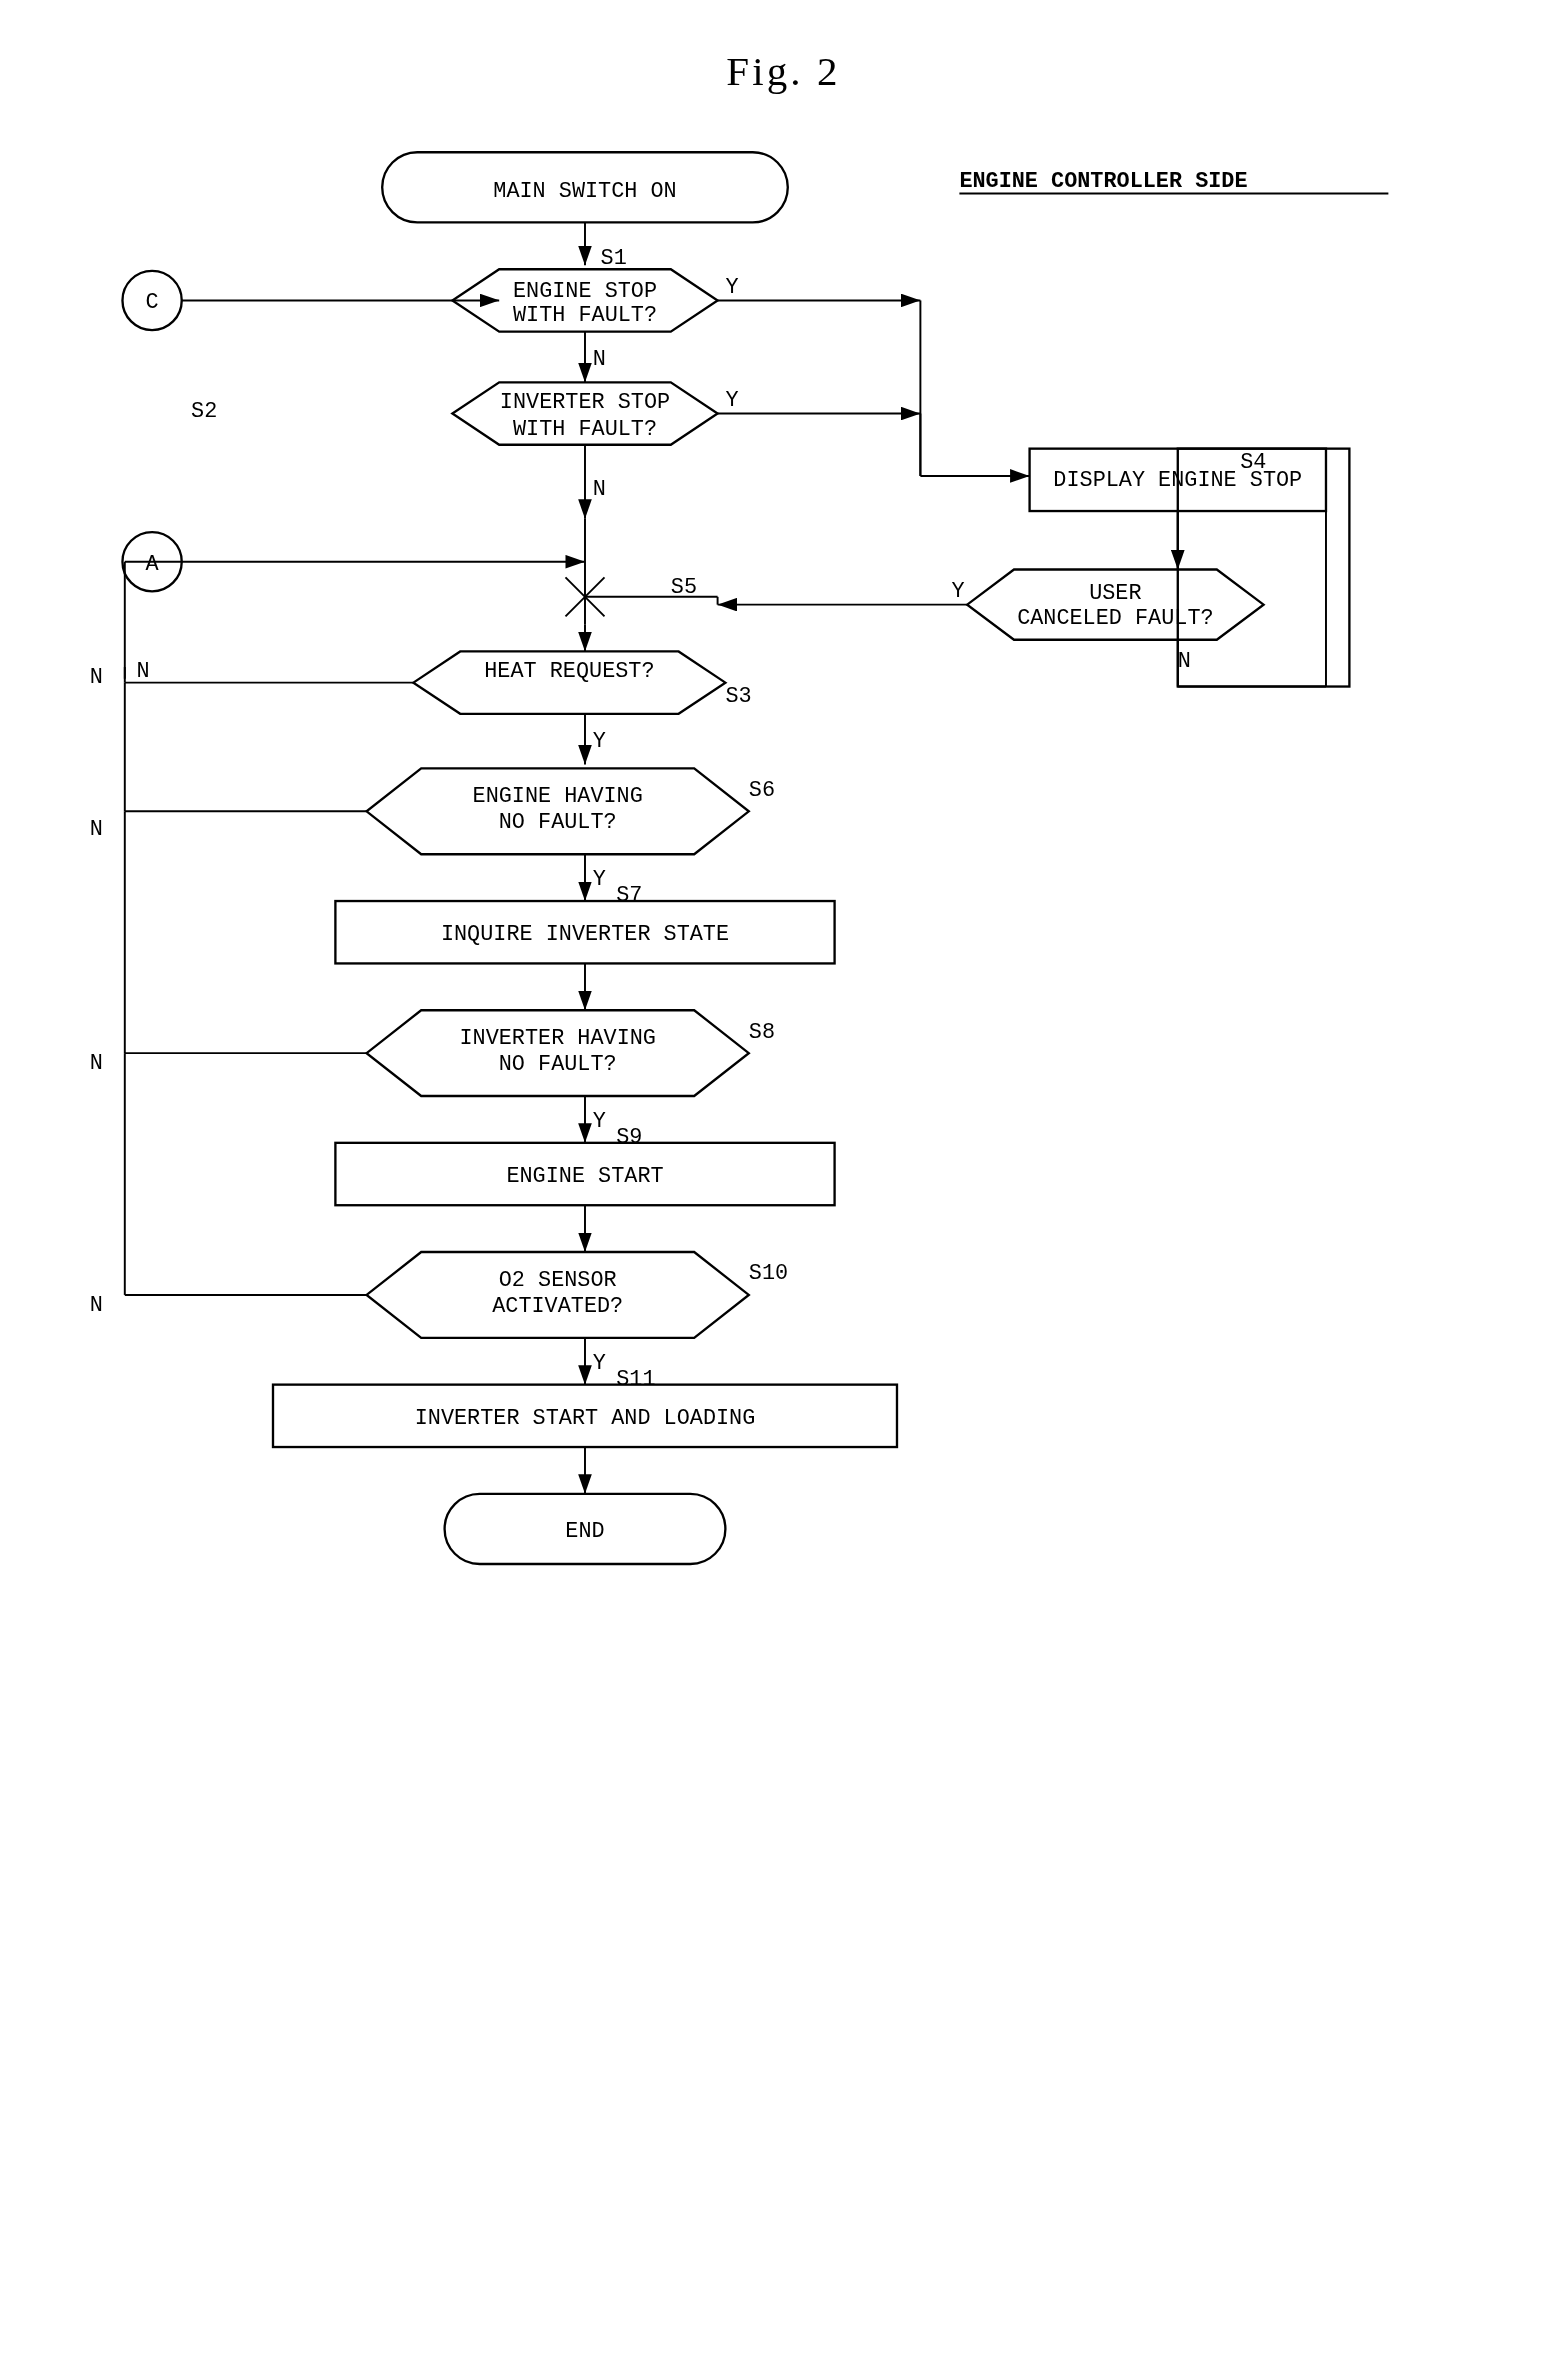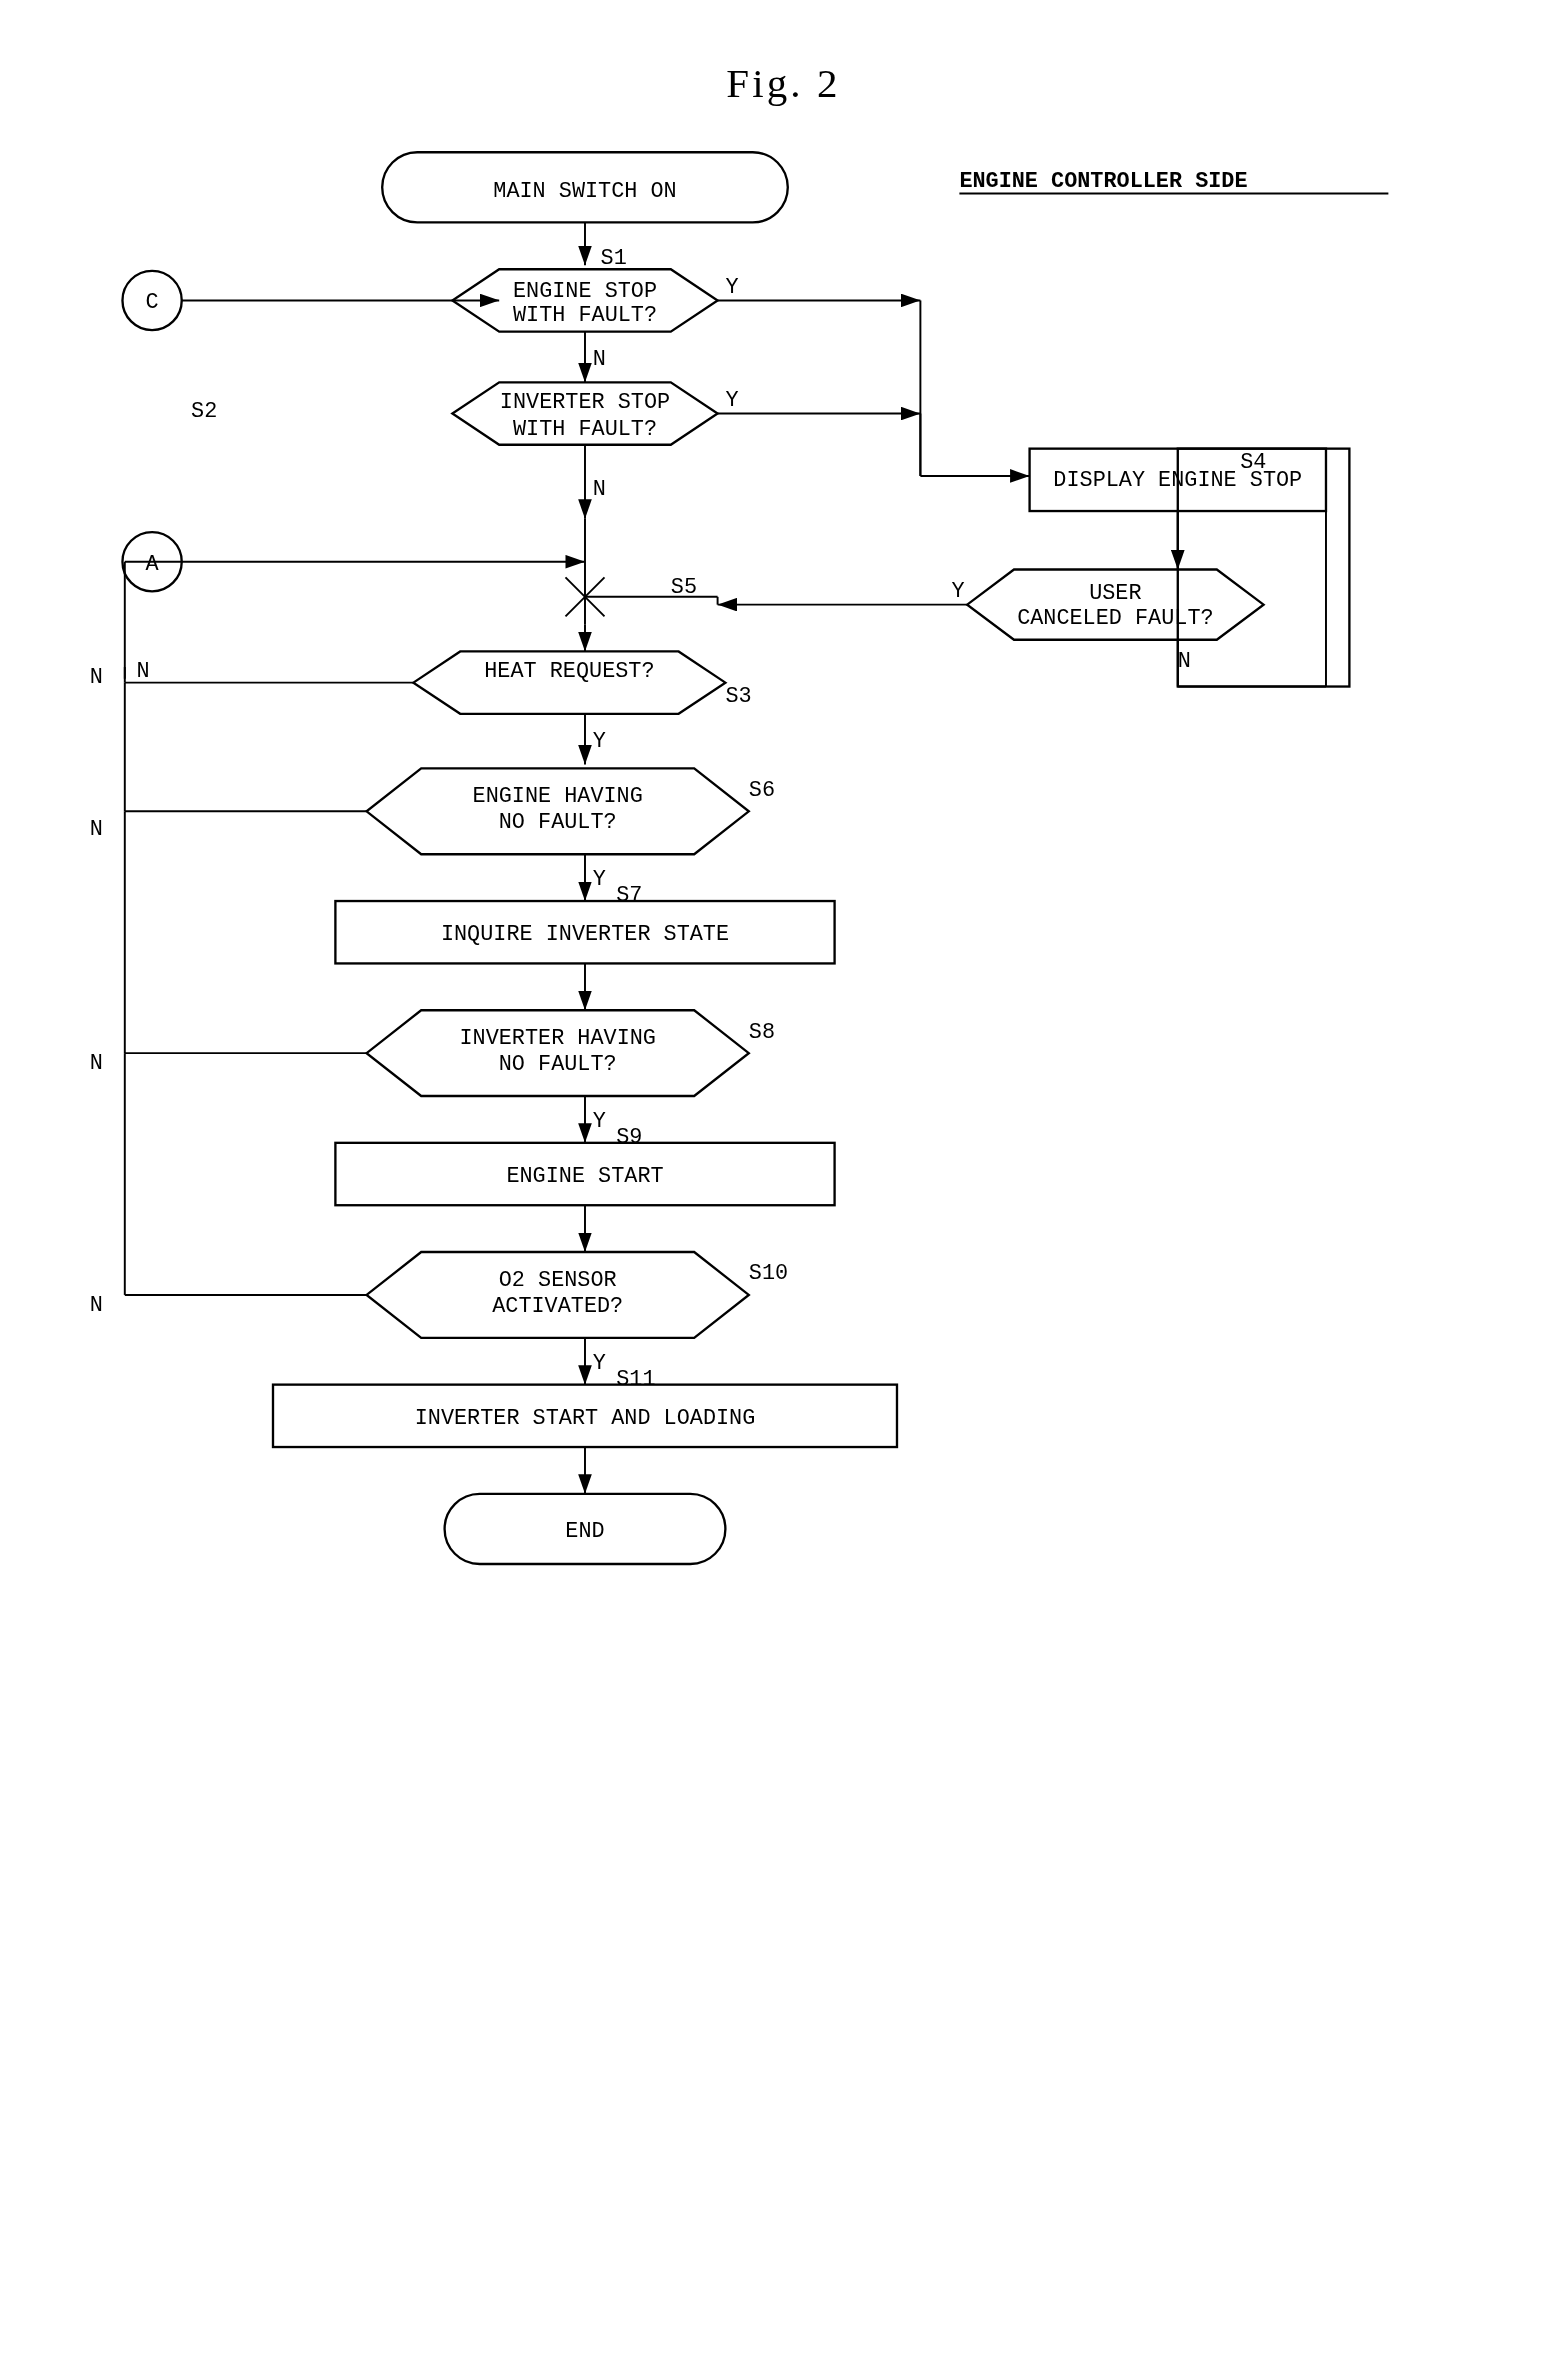--- a/index.html
+++ b/index.html
@@ -14,21 +14,21 @@
     .page {
       width: 1567px;
       min-height: 2366px;
       position: relative;
       background: #fff;
     }
     .fig-title {
       text-align: center;
       font-size: 41px;
       font-weight: normal;
-      padding-top: 59px;
+      padding-top: 47px;
       letter-spacing: 3.1px;
       font-family: 'Times New Roman', serif;
     }
     svg {
       position: absolute;
       top: 0;
       left: 0;
       width: 1567px;
       height: 2366px;
     }

